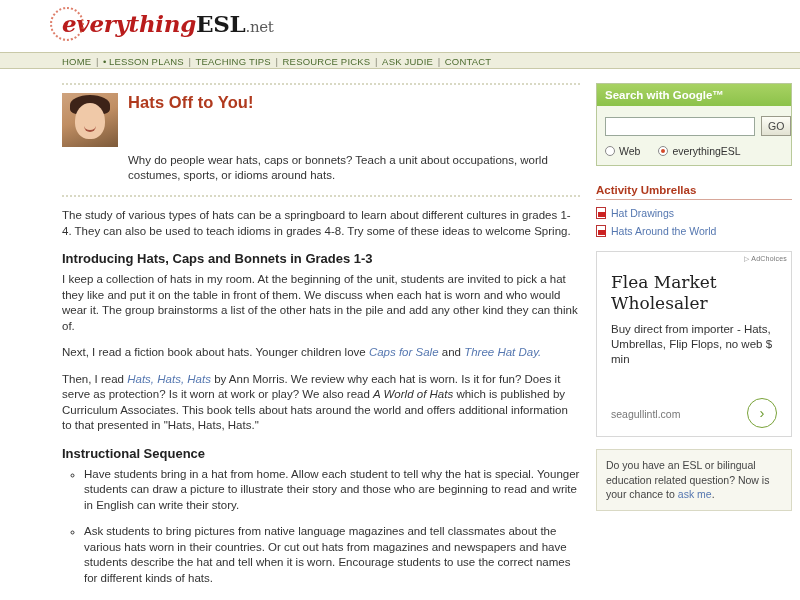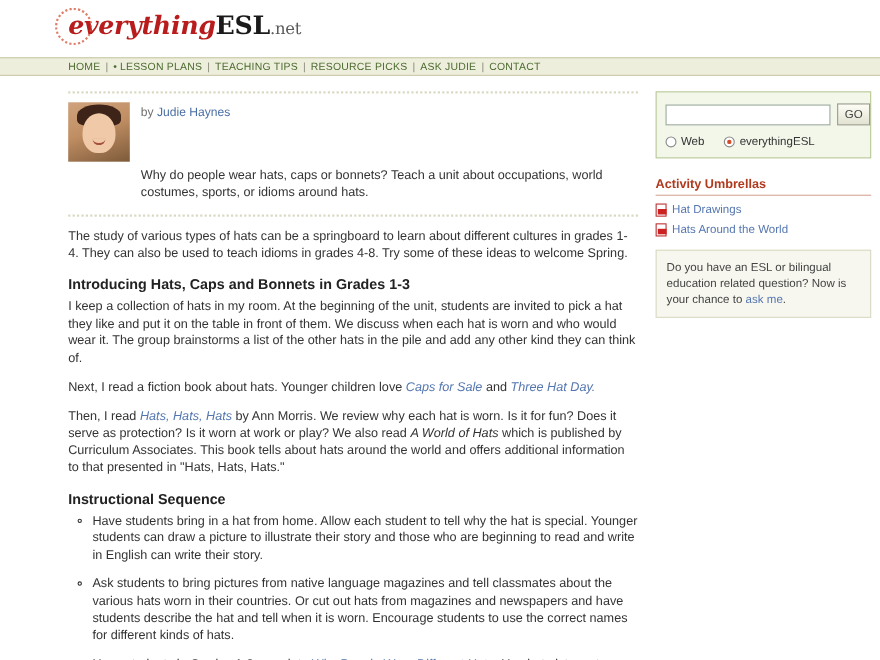--- a/index.html
+++ b/index.html
@@ -365,21 +365,21 @@
 
       <div class="dots-rule"></div>
 
       <div class="article-head">
         <div class="thumb">
           <div class="hair"></div>
           <div class="face"></div>
           <div class="smile"></div>
         </div>
         <div class="title-block">
-          <div class="byline"><span>by </span><a>Judie Haynes</a></div>
+          <h1 class="title">Hats Off to You!</h1>
         </div>
       </div>
 
       <div class="lede">Why do people wear hats, caps or bonnets? Teach a unit about occupations, world costumes, sports, or idioms around hats.</div>
 
       <div class="rule-after-head"></div>
 
       <div class="body">
         <p>The study of various types of hats can be a springboard to learn about different cultures in grades 1-4. They can also be used to teach idioms in grades 4-8. Try some of these ideas to welcome Spring.</p>
 
@@ -397,20 +397,21 @@
           <li>Have students bring in a hat from home. Allow each student to tell why the hat is special. Younger students can draw a picture to illustrate their story and those who are beginning to read and write in English can write their story.</li>
           <li>Ask students to bring pictures from native language magazines and tell classmates about the various hats worn in their countries. Or cut out hats from magazines and newspapers and have students describe the hat and tell when it is worn. Encourage students to use the correct names for different kinds of hats.</li>
           <li><span>Have students in Grades 1-3 complete </span><a>Why People Wear Different Hats.</a><span> Use hat pictures to demonstrate each type. If students are not yet reading in English, pictures of hats could be classified. Use the hat pictures from our download </span></li>
         </ul>
       </div>
     </div>
 
     <div class="sidebar">
 
       <div class="searchbox">
+        <div class="hd">Search with Google™</div>
         <div class="bd">
           <div class="search-row">
             <input class="search-input" type="text" placeholder="" style="">
             <button class="go-btn">GO</button>
           </div>
           <div class="radio-row">
             <span class="radio"></span>
             <span>Web</span>
             <span class="gap"></span>
             <span class="radio on"></span>
@@ -423,20 +424,27 @@
       <div class="dl-rule"></div>
       <div class="dl-item">
         <span class="pdf-icon"></span>
         <a>Hat Drawings</a>
       </div>
       <div class="dl-item">
         <span class="pdf-icon"></span>
         <a>Hats Around the World</a>
       </div>
 
+      <div class="ad">
+        <div class="admark"><span class="x">▷</span> <span>AdChoices</span></div>
+        <h3><span>Flea Market</span><br><span>Wholesaler</span></h3>
+        <p>Buy direct from importer - Hats, Umbrellas, Flip Flops, no web $ min</p>
+        <div class="url">seagullintl.com</div>
+        <div class="arrow">›</div>
+      </div>
 
       <div class="askbox">
         <span>Do you have an ESL or bilingual education related question? Now is your chance to </span><a>ask me</a><span>.</span>
       </div>
 
     </div>
   </div>
 </div>
 
 </body></html>

